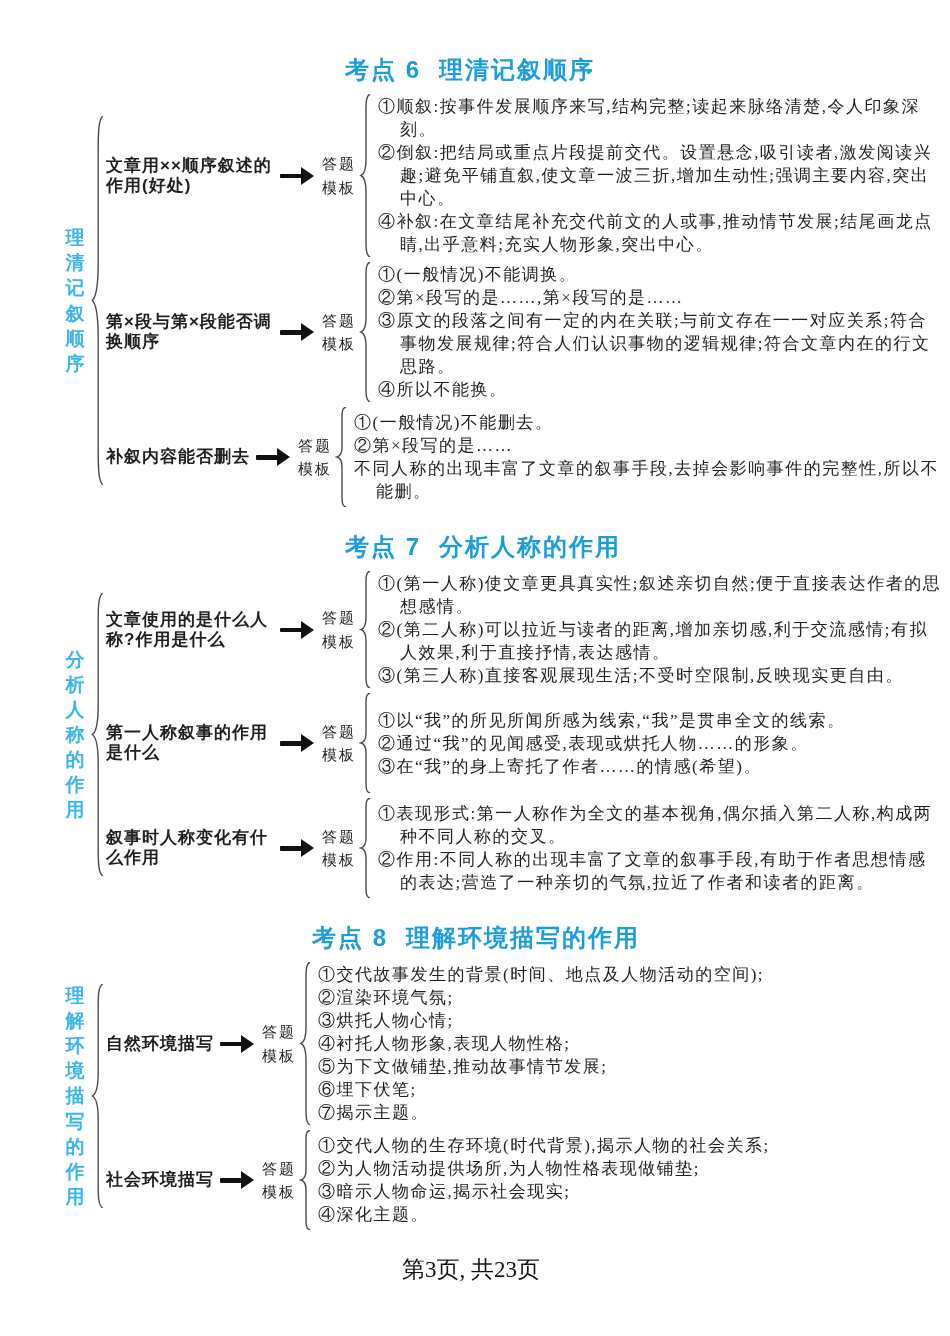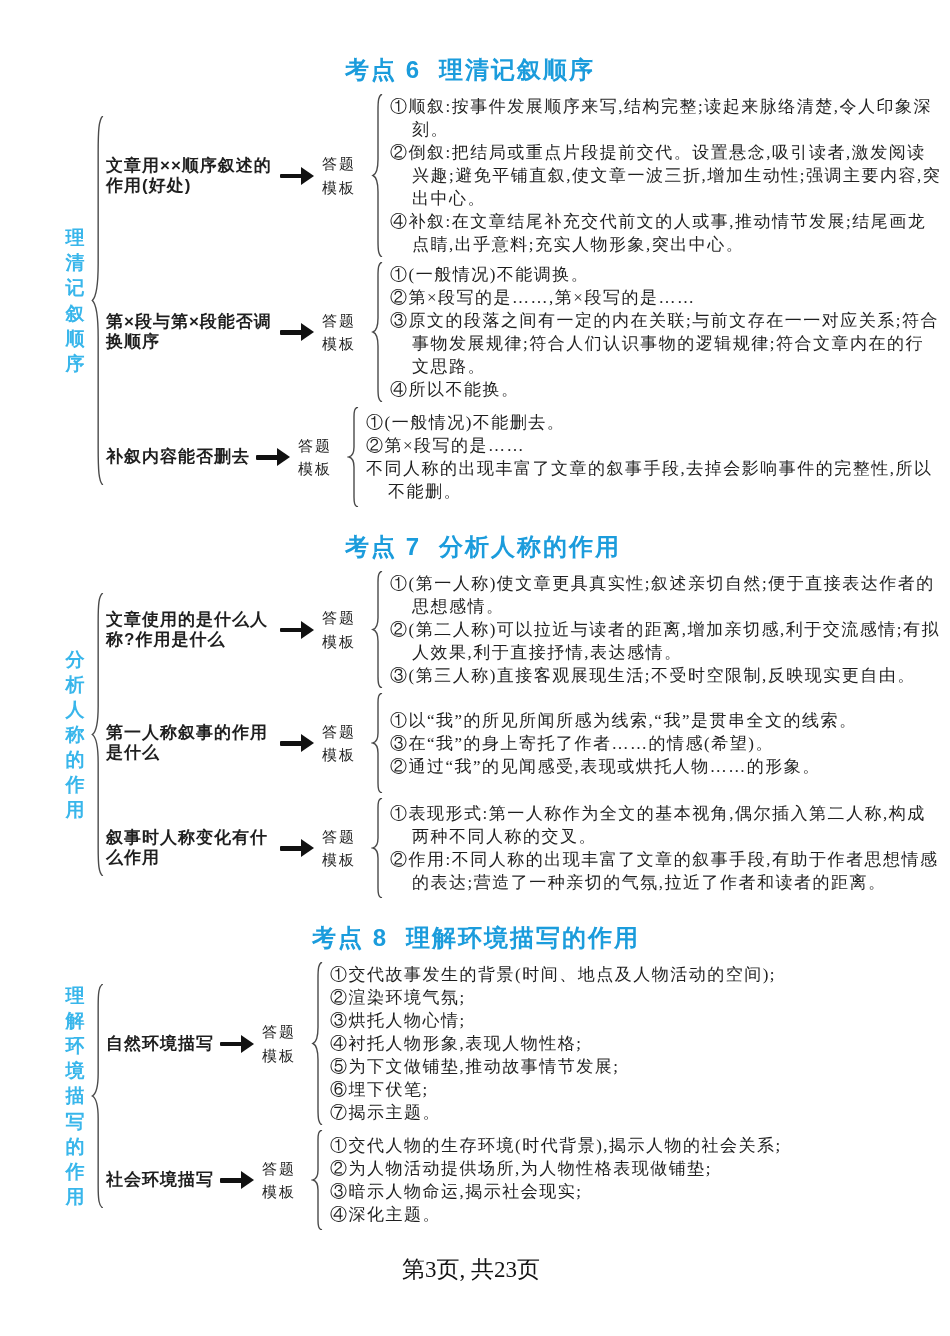--- a/index.html
+++ b/index.html
@@ -43,21 +43,21 @@
     width:22px; height:4.5px; background:#111; border-radius:1px;
   }
   .arrow::after {
     content:""; position:absolute; left:22px; top:0; width:0; height:0;
     border-left:13px solid #111;
     border-top:9px solid transparent; border-bottom:9px solid transparent;
   }
   .tpl {
     flex:none; width:38px; text-align:center;
     font-size:15px; line-height:1.55; letter-spacing:2px;
-    word-break:break-all; color:#222; margin-right:13px;
+    word-break:break-all; color:#222; margin-right:1px;
   }
   .item-brace { margin-right:3px; }
   .items {
     flex:1; padding:1px 0 1px 4px;
     font-family:Liberation Serif, serif;
     font-size:17px; line-height:23px; letter-spacing:1.5px;
   }
   .item { padding-left:22px; text-indent:-22px; }
 
   .page-footer {
@@ -171,22 +171,22 @@
           <div class="q">第一人称叙事的作用是什么</div>
           <div class="arrow"></div>
           <div class="tpl">答题模板</div>
           <div class="brace item-brace">
             <svg viewBox="0 0 12 100" preserveAspectRatio="none">
                 <path d="M11 0 C7.5 1 7 4 7 10 L7 40 C7 46 5.5 49 2 50 C5.5 51 7 54 7 60 L7 90 C7 96 7.5 99 11 100" fill="none" stroke="#4a4a4a" stroke-width="1.4" vector-effect="non-scaling-stroke"></path>
               </svg>
           </div>
           <div class="items">
               <div class="item">①以“我”的所见所闻所感为线索,“我”是贯串全文的线索。</div>
+              <div class="item">②通过“我”的见闻感受,表现或烘托人物……的形象。</div>
               <div class="item">③在“我”的身上寄托了作者……的情感(希望)。</div>
-              <div class="item">②通过“我”的见闻感受,表现或烘托人物……的形象。</div>
             </div>
         </div>
 
         <div class="branch">
           <div class="q">叙事时人称变化有什么作用</div>
           <div class="arrow"></div>
           <div class="tpl">答题模板</div>
           <div class="brace item-brace">
             <svg viewBox="0 0 12 100" preserveAspectRatio="none">
                 <path d="M11 0 C7.5 1 7 4 7 10 L7 40 C7 46 5.5 49 2 50 C5.5 51 7 54 7 60 L7 90 C7 96 7.5 99 11 100" fill="none" stroke="#4a4a4a" stroke-width="1.4" vector-effect="non-scaling-stroke"></path>

